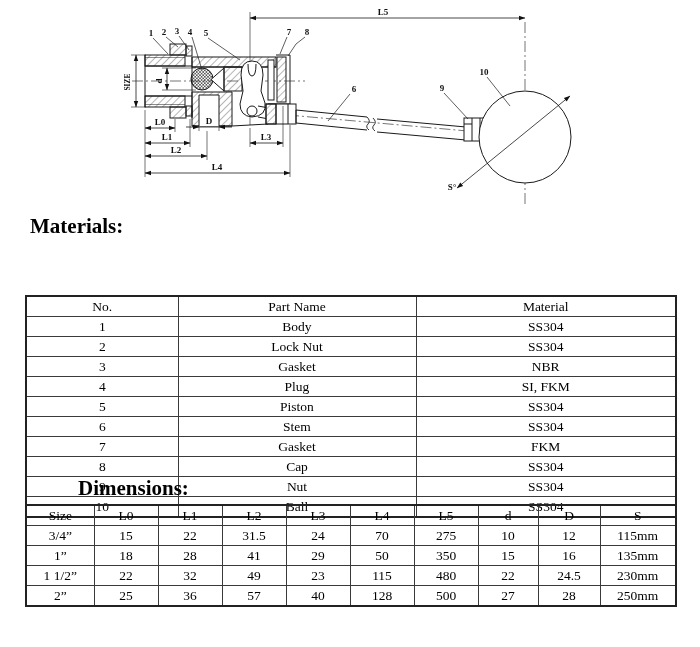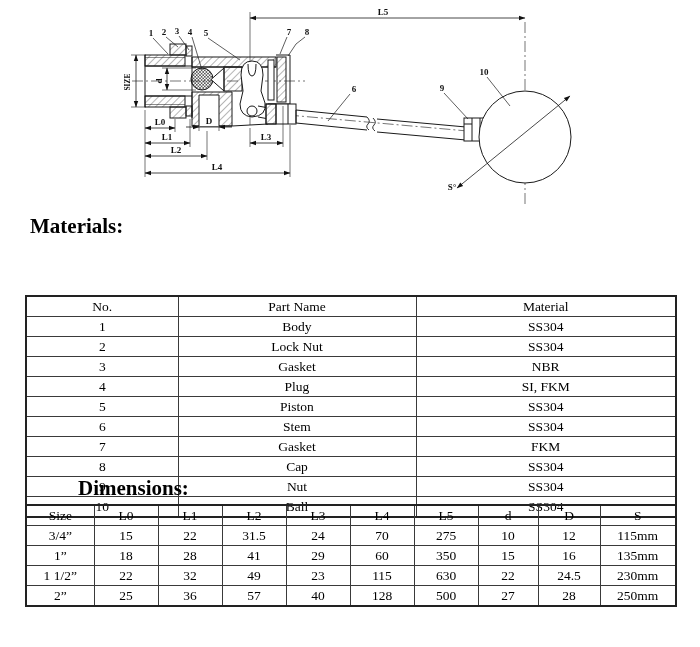--- a/index.html
+++ b/index.html
@@ -311,34 +311,34 @@
           <td>10</td>
           <td>12</td>
           <td>115mm</td>
         </tr>
         <tr>
           <td>1”</td>
           <td>18</td>
           <td>28</td>
           <td>41</td>
           <td>29</td>
-          <td>60</td>
+          <td>50</td>
           <td>350</td>
           <td>15</td>
           <td>16</td>
           <td>135mm</td>
         </tr>
         <tr>
           <td>1 1/2”</td>
           <td>22</td>
           <td>32</td>
           <td>49</td>
           <td>23</td>
           <td>115</td>
-          <td>630</td>
+          <td>480</td>
           <td>22</td>
           <td>24.5</td>
           <td>230mm</td>
         </tr>
         <tr>
           <td>2”</td>
           <td>25</td>
           <td>36</td>
           <td>57</td>
           <td>40</td>

